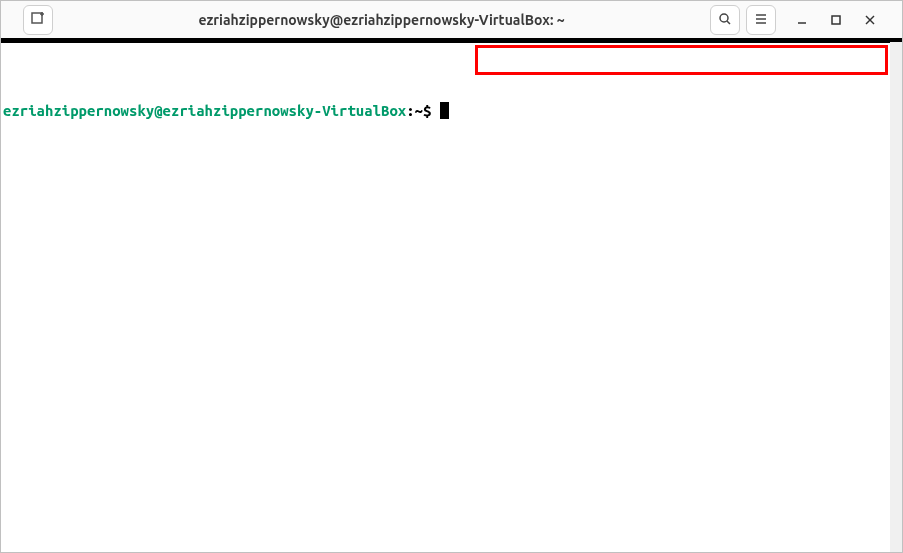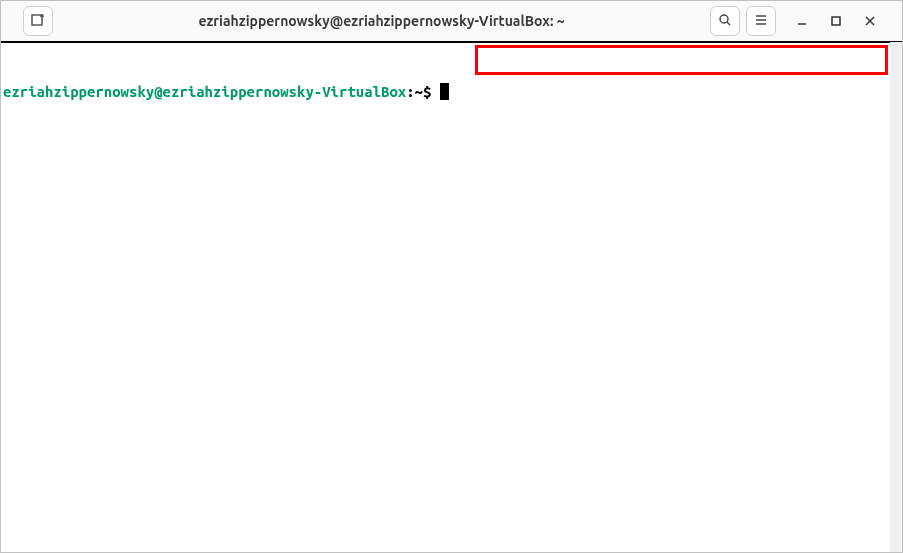--- a/index.html
+++ b/index.html
@@ -17,21 +17,21 @@
     .window {
       width: 903px;
       height: 553px;
       display: flex;
       flex-direction: column;
       border: 1px solid #c0c0c0;
     }
     .titlebar {
       height: 42px;
       background: #fafafa;
-      border-bottom: 2px solid #000000;
+      border-bottom: 5px solid #000000;
       display: flex;
       align-items: center;
       padding: 0 22px;
       gap: 6px;
     }
     .titlebar-left {
       display: flex;
       align-items: center;
       gap: 6px;
       flex: 0 0 auto;
@@ -82,20 +82,21 @@
       flex: 1 1 auto;
       background: #ffffff;
       padding: 4px 0 0 0;
       font-size: 15px;
       line-height: 1.2;
       white-space: pre;
     }
     .line {
       display: flex;
       padding-left: 2px;
+      margin-top: 19px;
     }
     .prompt-green {
       color: #009a6a;
       font-weight: bold;
     }
     .prompt-colon {
       color: #000000;
       font-weight: bold;
     }
     .prompt-tilde {

